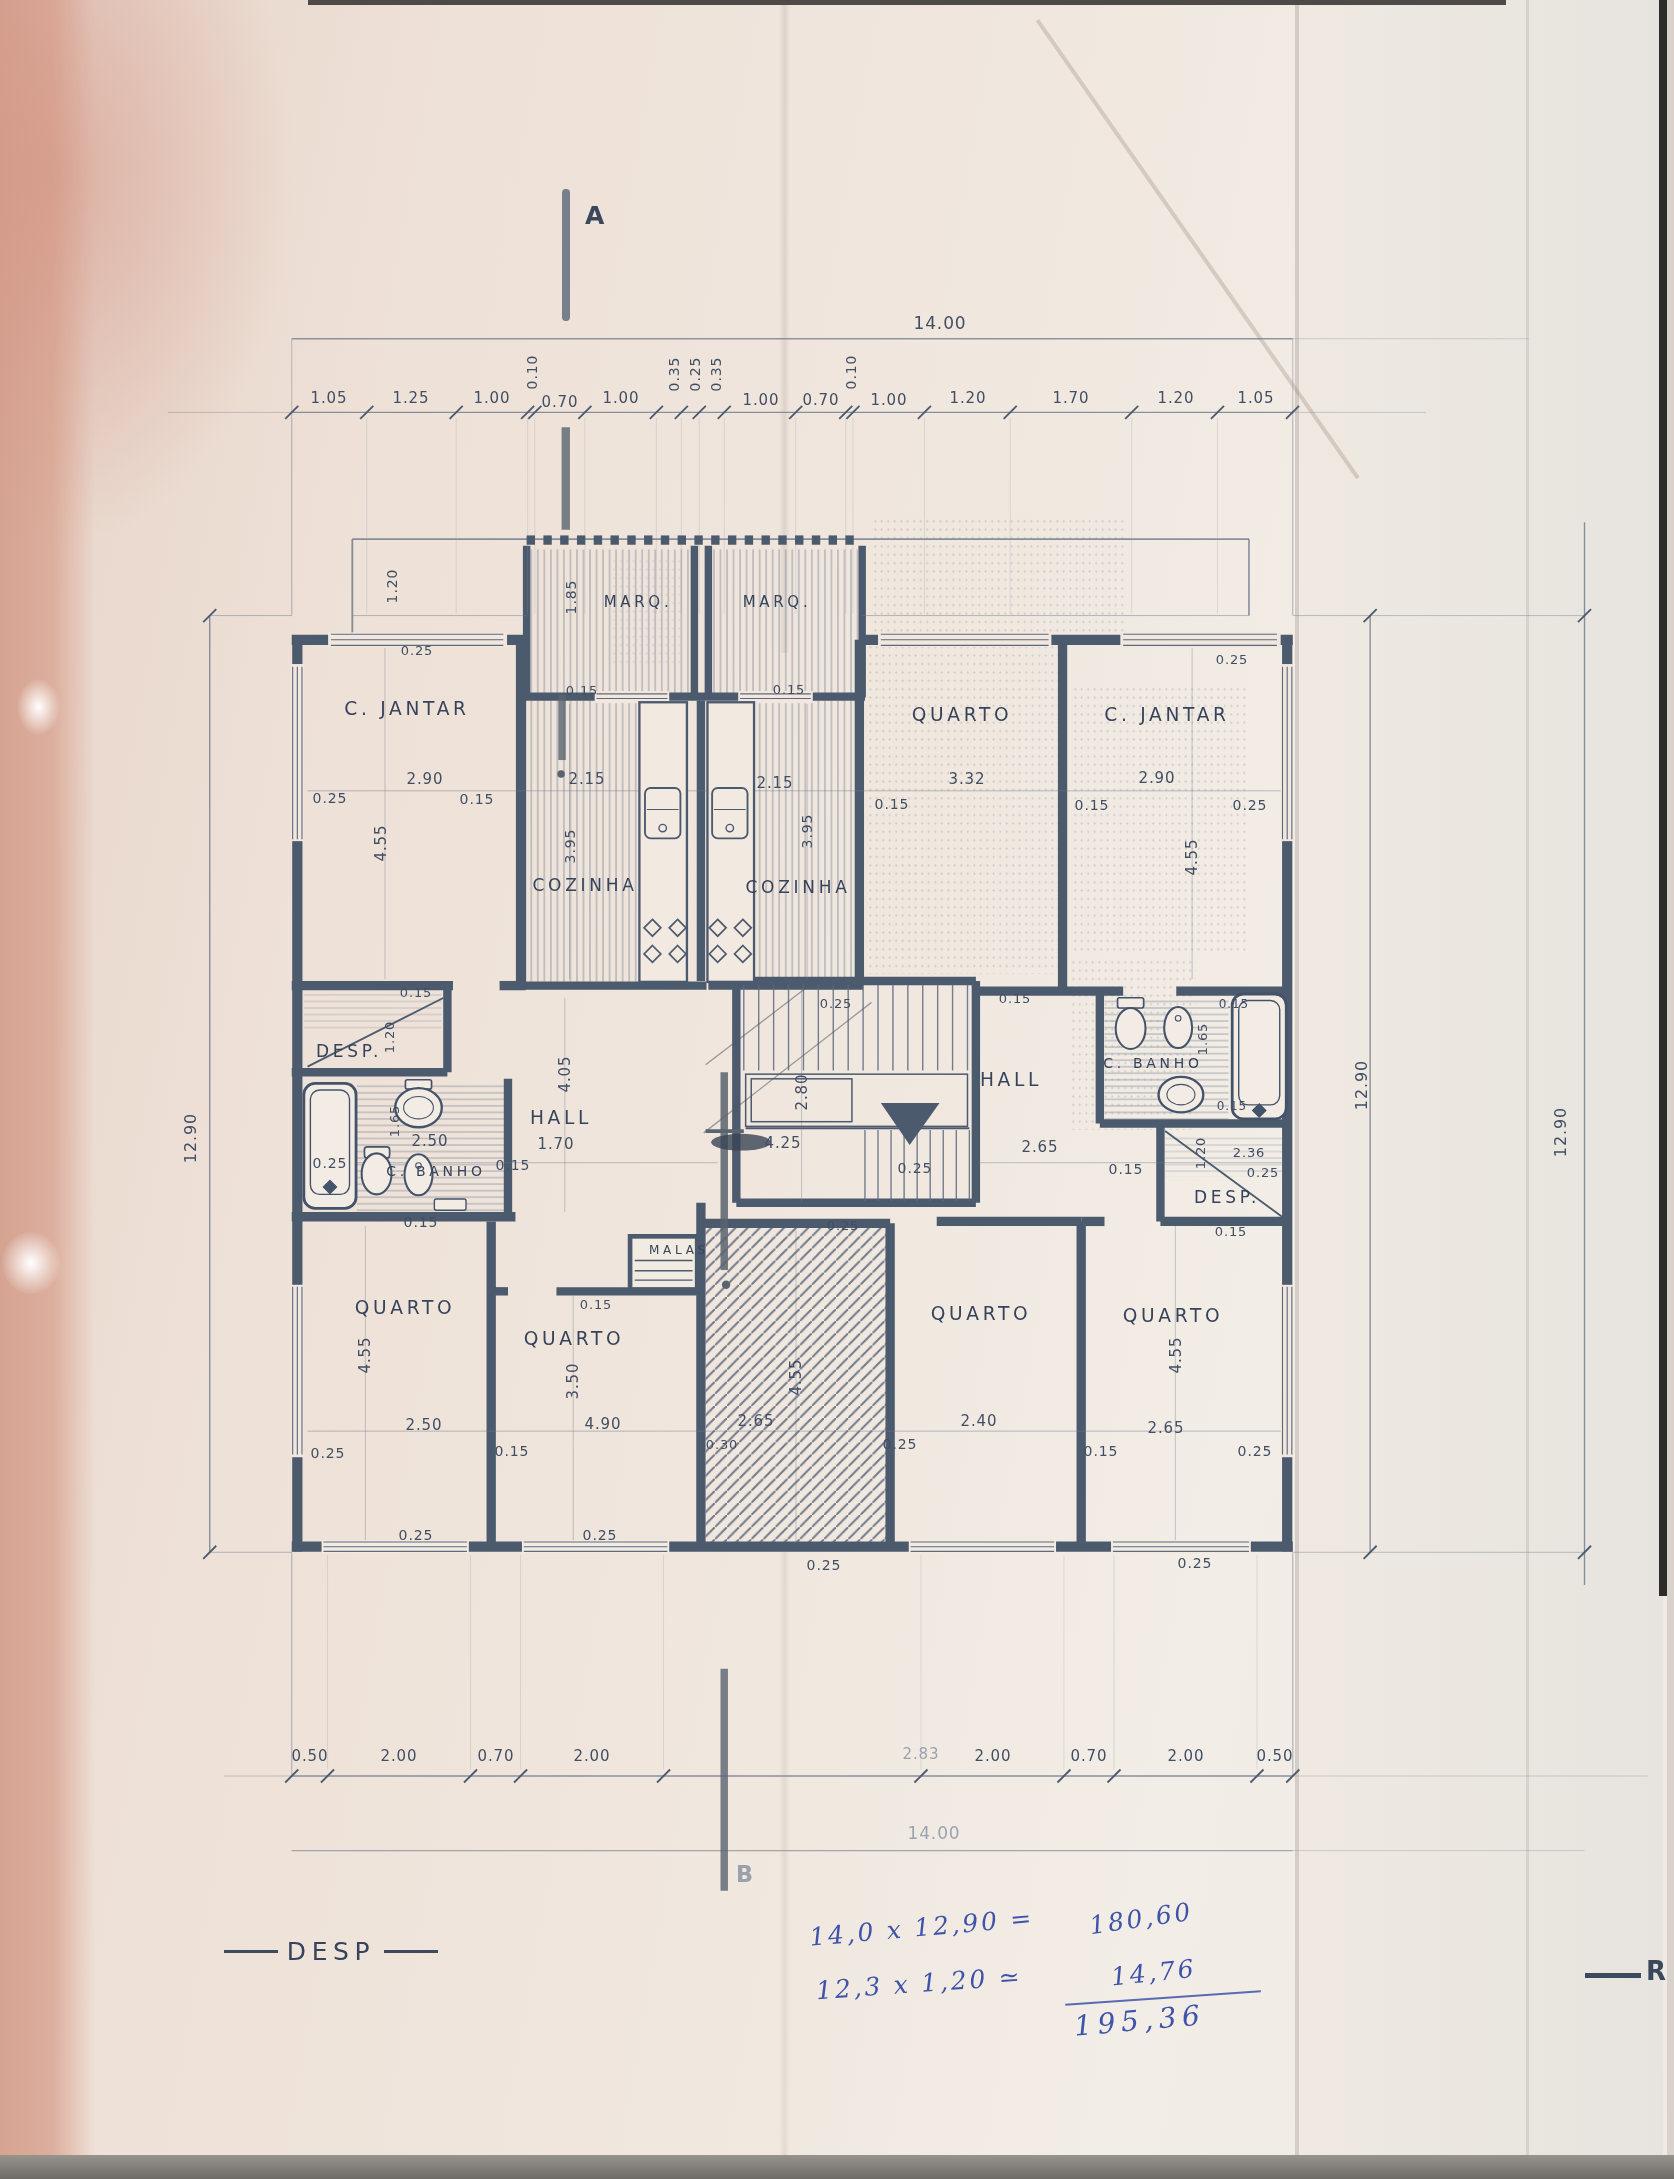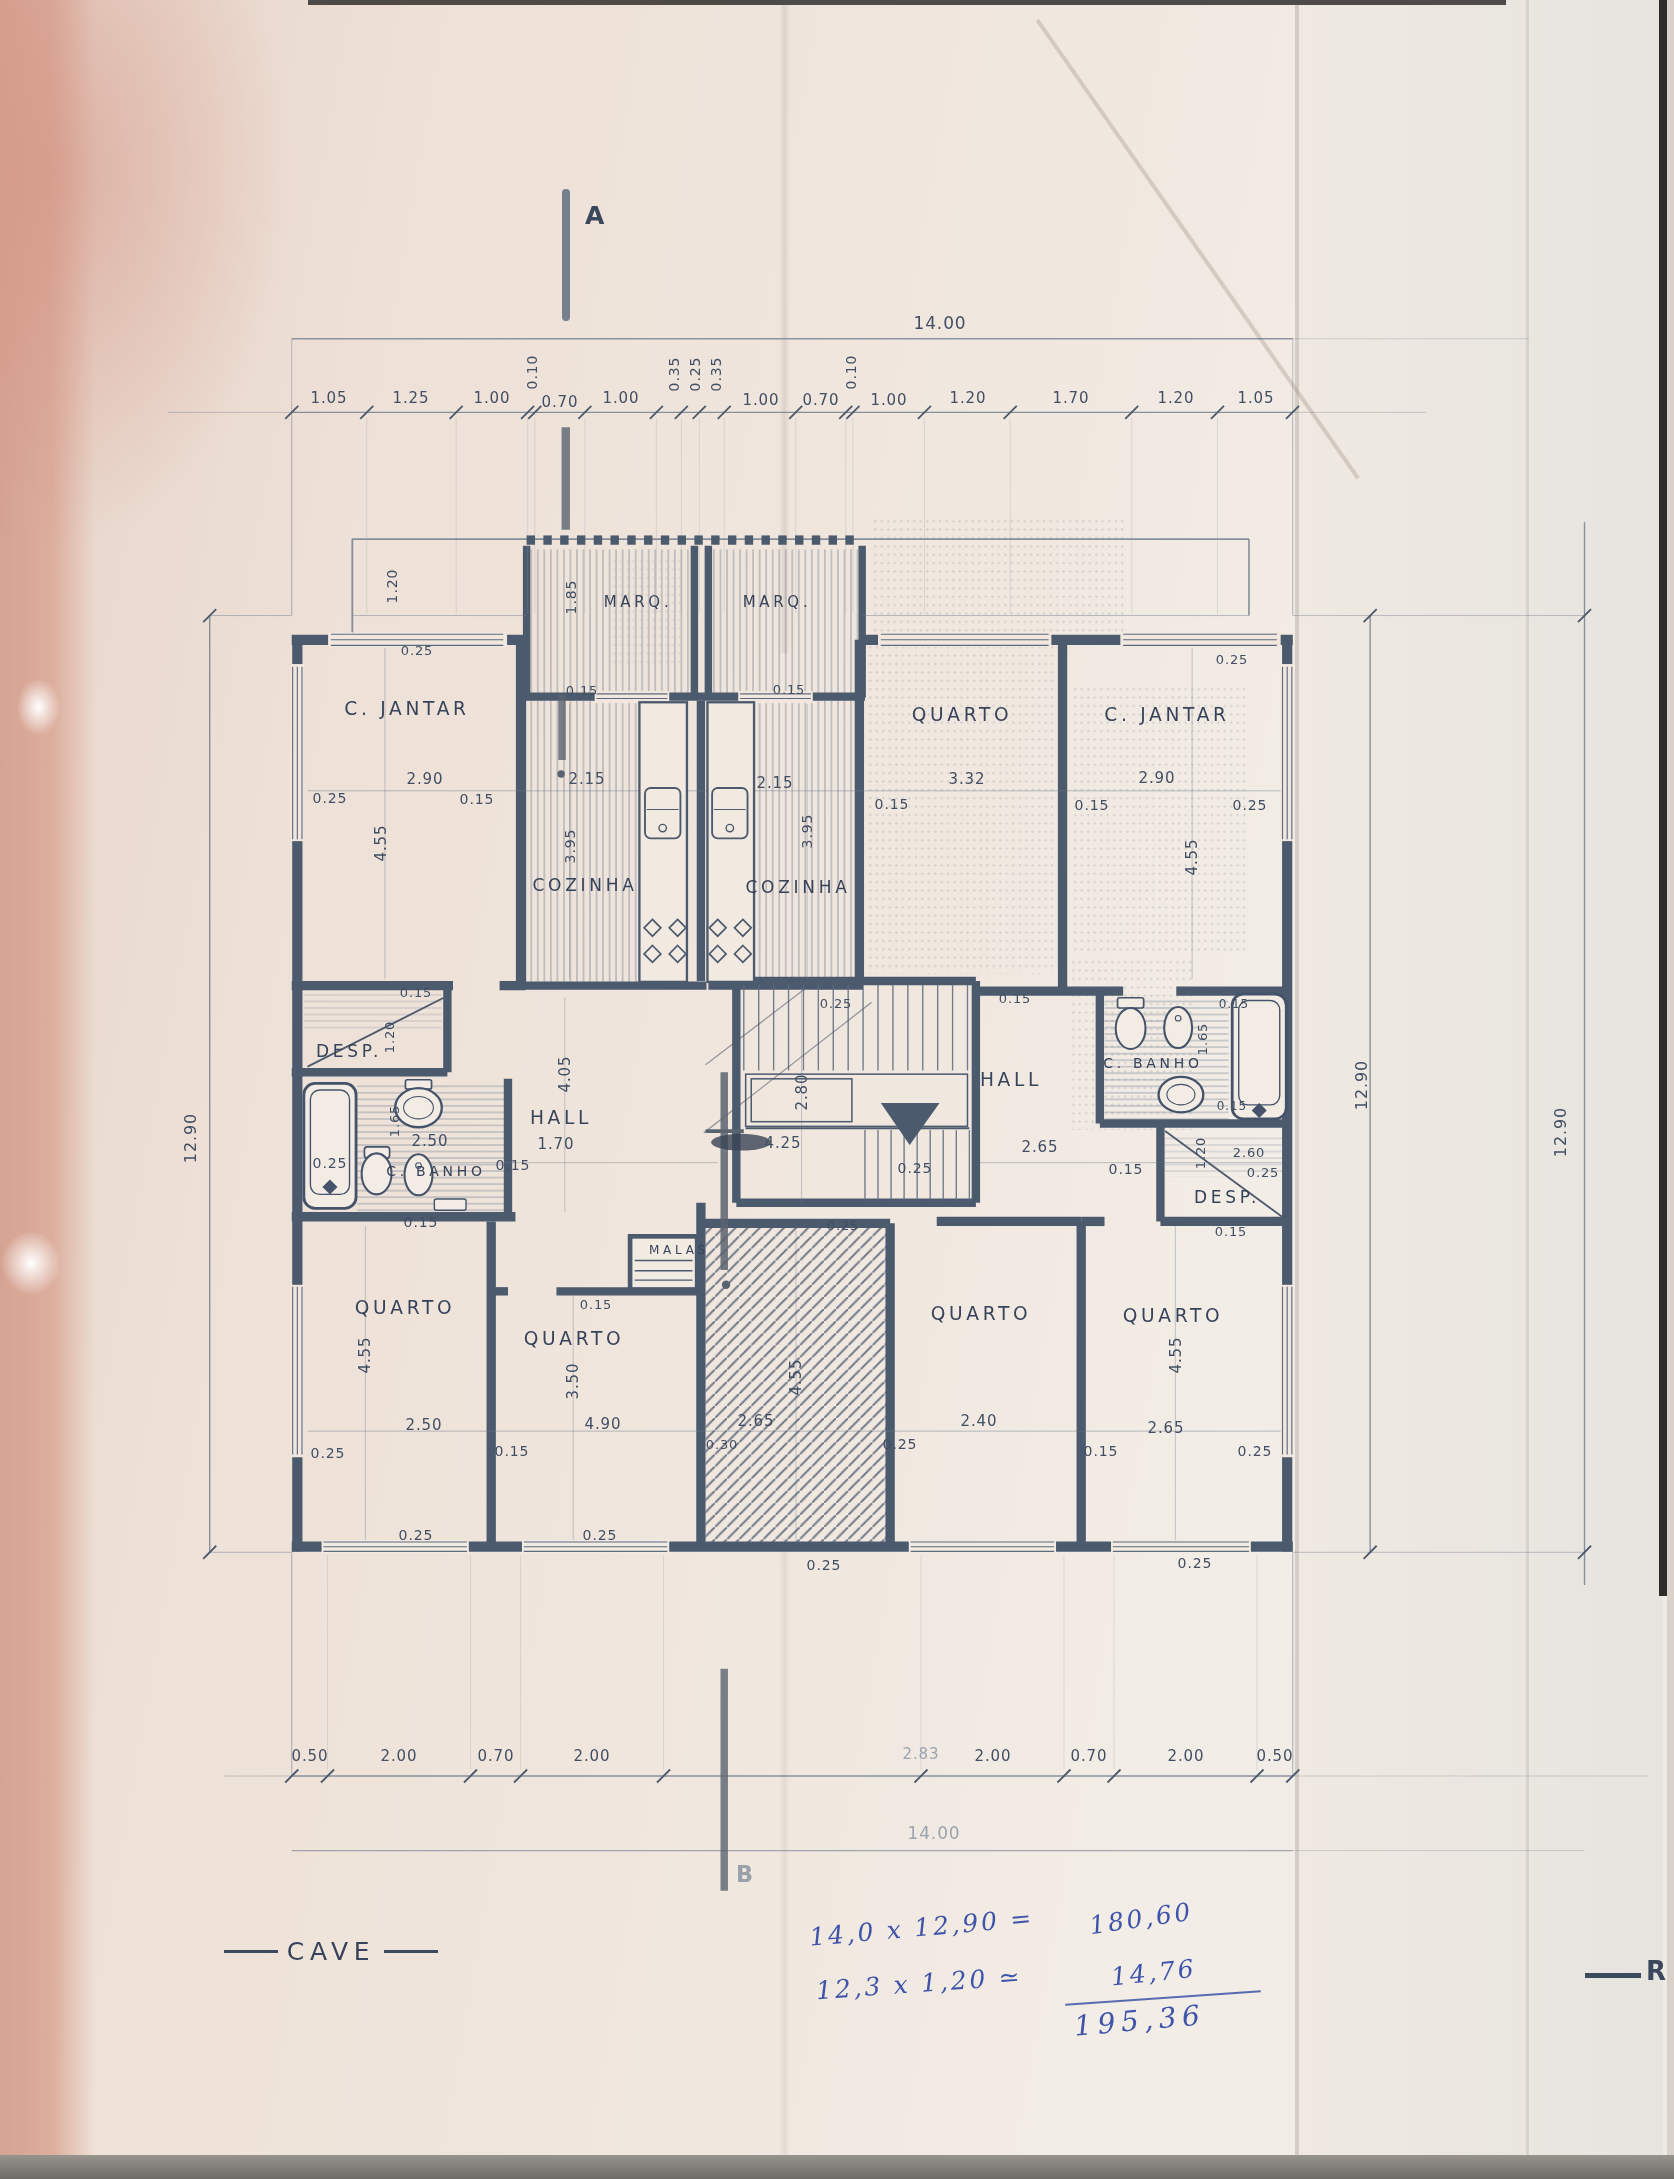--- a/index.html
+++ b/index.html
@@ -466,21 +466,21 @@
       <span class="anno dim" style="left: 802px; top: 1092px; font-size: 15px; transform: translate(-50%, -50%) rotate(-90deg);">2.80</span>
       <span class="anno dim" style="left: 783px; top: 1143px; font-size: 15px; transform: translate(-50%, -50%) rotate(0deg);">4.25</span>
       <span class="anno dim" style="left: 915px; top: 1168px; font-size: 14px; transform: translate(-50%, -50%) rotate(0deg);">0.25</span>
       <span class="anno dim" style="left: 843px; top: 1225px; font-size: 13px; transform: translate(-50%, -50%) rotate(0deg);">0.25</span>
       <span class="anno dim" style="left: 1040px; top: 1147px; font-size: 15px; transform: translate(-50%, -50%) rotate(0deg);">2.65</span>
       <span class="anno dim" style="left: 1126px; top: 1169px; font-size: 14px; transform: translate(-50%, -50%) rotate(0deg);">0.15</span>
       <span class="anno dim" style="left: 1202px; top: 1039px; font-size: 13px; transform: translate(-50%, -50%) rotate(-90deg);">1.65</span>
       <span class="anno dim" style="left: 1234px; top: 1004px; font-size: 12px; transform: translate(-50%, -50%) rotate(0deg);">0.15</span>
       <span class="anno dim" style="left: 1232px; top: 1106px; font-size: 12px; transform: translate(-50%, -50%) rotate(0deg);">0.15</span>
       <span class="anno dim" style="left: 1200px; top: 1153px; font-size: 13px; transform: translate(-50%, -50%) rotate(-90deg);">1.20</span>
-      <span class="anno dim" style="left: 1249px; top: 1152px; font-size: 13px; transform: translate(-50%, -50%) rotate(0deg);">2.60</span>
+      <span class="anno dim" style="left: 1249px; top: 1152px; font-size: 13px; transform: translate(-50%, -50%) rotate(0deg);">2.36</span>
       <span class="anno dim" style="left: 1263px; top: 1172px; font-size: 13px; transform: translate(-50%, -50%) rotate(0deg);">0.25</span>
       <span class="anno dim" style="left: 1231px; top: 1231px; font-size: 13px; transform: translate(-50%, -50%) rotate(0deg);">0.15</span>
       <span class="anno dim" style="left: 596px; top: 1304px; font-size: 13px; transform: translate(-50%, -50%) rotate(0deg);">0.15</span>
       <span class="anno dim" style="left: 365px; top: 1355px; font-size: 15px; transform: translate(-50%, -50%) rotate(-90deg);">4.55</span>
       <span class="anno dim" style="left: 424px; top: 1425px; font-size: 15px; transform: translate(-50%, -50%) rotate(0deg);">2.50</span>
       <span class="anno dim" style="left: 328px; top: 1453px; font-size: 14px; transform: translate(-50%, -50%) rotate(0deg);">0.25</span>
       <span class="anno dim" style="left: 512px; top: 1451px; font-size: 14px; transform: translate(-50%, -50%) rotate(0deg);">0.15</span>
       <span class="anno dim" style="left: 573px; top: 1381px; font-size: 15px; transform: translate(-50%, -50%) rotate(-90deg);">3.50</span>
       <span class="anno dim" style="left: 603px; top: 1424px; font-size: 15px; transform: translate(-50%, -50%) rotate(0deg);">4.90</span>
       <span class="anno dim" style="left: 796px; top: 1377px; font-size: 15px; transform: translate(-50%, -50%) rotate(-90deg);">4.55</span>
@@ -498,21 +498,21 @@
       <span class="anno dim" style="left: 1195px; top: 1563px; font-size: 14px; transform: translate(-50%, -50%) rotate(0deg);">0.25</span>
     </div>
 
   <div class="section-a"></div>
   <span class="anno mark" style="left:585px;top:203px;font-size:25px">A</span>
 
   <span class="anno mark" style="left:736px;top:1863px;font-size:22.4px;color:#99a1ab">B</span>
 
   <div class="abs" style="left:224px;top:1937px;width:214px;display:flex;align-items:center;gap:8.4px">
     <div class="dash" style="position:static;width:56px;height:2.8px"></div>
-    <span style="font-size:25px;letter-spacing:5.6px;color:#36435a">CAVE</span>
+    <span style="font-size:25px;letter-spacing:5.6px;color:#36435a">DESP</span>
     <div class="dash" style="position:static;width:56px;height:2.8px"></div>
   </div>
 
   <div class="dash" style="left:1585px;top:1973px;width:56px;height:4.7px"></div>
   <span class="anno mark" style="left:1646px;top:1958px;font-size:26px">R</span>
 
   <div>
     <span class="hw" style="left:809px;top:1913px;font-size:25px;transform:rotate(-5deg)">14,0 x 12,90 =</span>
     <span class="hw" style="left:1089px;top:1904px;font-size:25px;transform:rotate(-8deg)">180,60</span>
     <span class="hw" style="left:816px;top:1969px;font-size:25px;transform:rotate(-4deg)">12,3 x 1,20 ≃</span>

